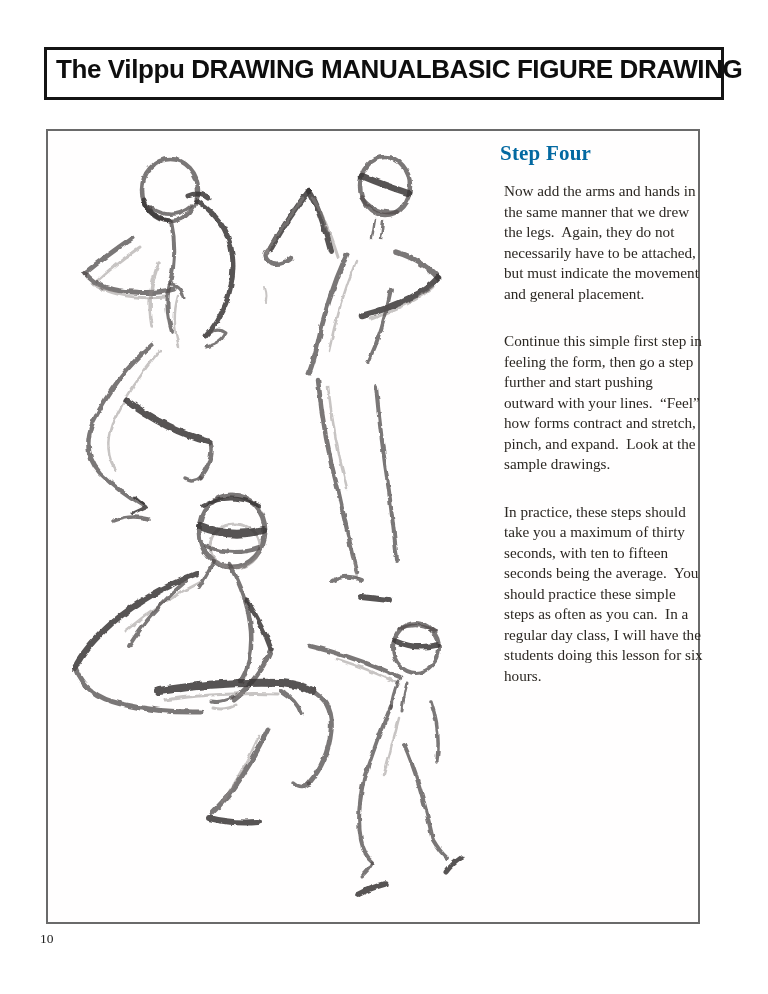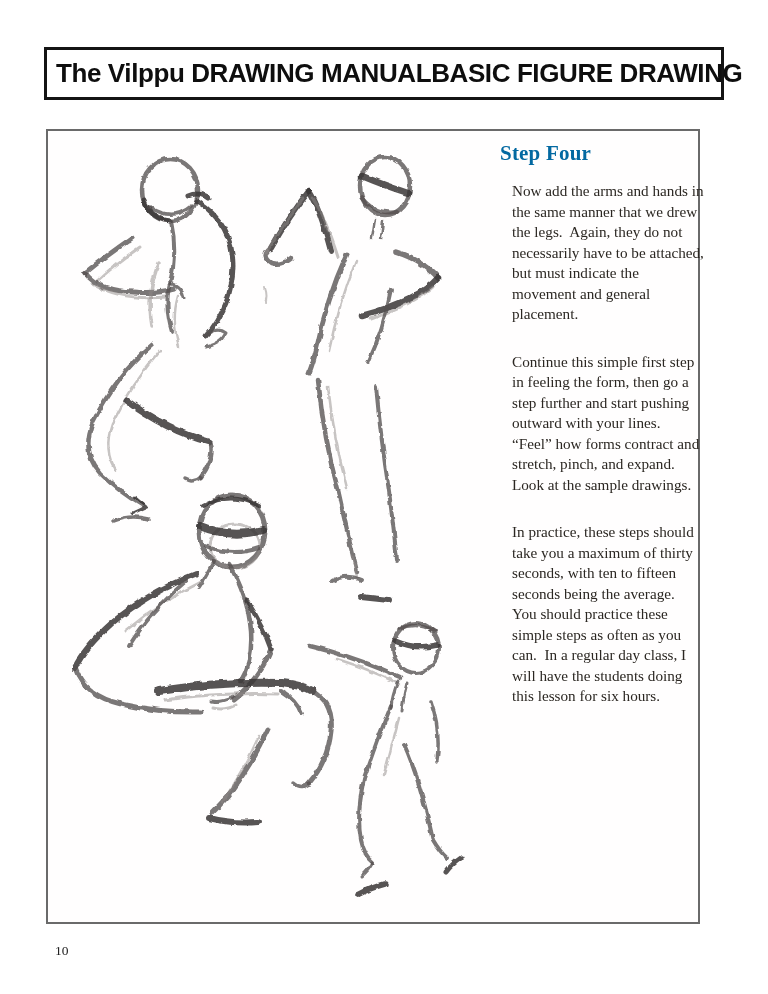--- a/index.html
+++ b/index.html
@@ -13,23 +13,23 @@
     color: #26221e;
   }
   .header-box {
     position: absolute;
     left: 44px; top: 47px;
     width: 680px; height: 53px;
     box-sizing: border-box;
     border: 3px solid #141414;
     background: #ffffff;
     display: flex;
-    align-items: center;
+    align-items: flex-end;
     justify-content: space-between;
-    padding: 0 28px 0 9px;
+    padding: 0 28px 12px 9px;
     font-family: "Liberation Sans", sans-serif;
     font-weight: bold;
     font-size: 26px;
     letter-spacing: -0.4px;
     color: #0e0e0e;
     white-space: nowrap;
   }
   .content-box {
     position: absolute;
     left: 46px; top: 129px;
@@ -44,32 +44,31 @@
     width: 204px;
   }
   .step-heading {
     margin: 0 0 15px 0;
     font-size: 21px;
     font-weight: bold;
     color: #0369a1;
     letter-spacing: 0.2px;
   }
   .text-col p {
-    margin: 0 0 27px 12px;
+    margin: 0 0 27px 4px;
     font-size: 15.2px;
     line-height: 20.5px;
     white-space: pre-wrap;
     color: #2b2722;
   }
   .page-number {
     position: absolute;
-    left: 55px; top: 931px;
+    left: 40px; top: 931px;
     font-size: 13.5px;
     color: #222222;
-    margin-top: 12px;
   }
   
   .core { fill: none; stroke: #555050; stroke-linecap: round; stroke-linejoin: round; opacity: 0.78; }
   .dark { fill: none; stroke: #3a3636; stroke-linecap: round; stroke-linejoin: round; opacity: 0.85; }
   .soft { fill: none; stroke: #8f8a88; stroke-linecap: round; stroke-linejoin: round; opacity: 0.5; }
 </style>
 </head>
 <body>
 
 <div class="page">

